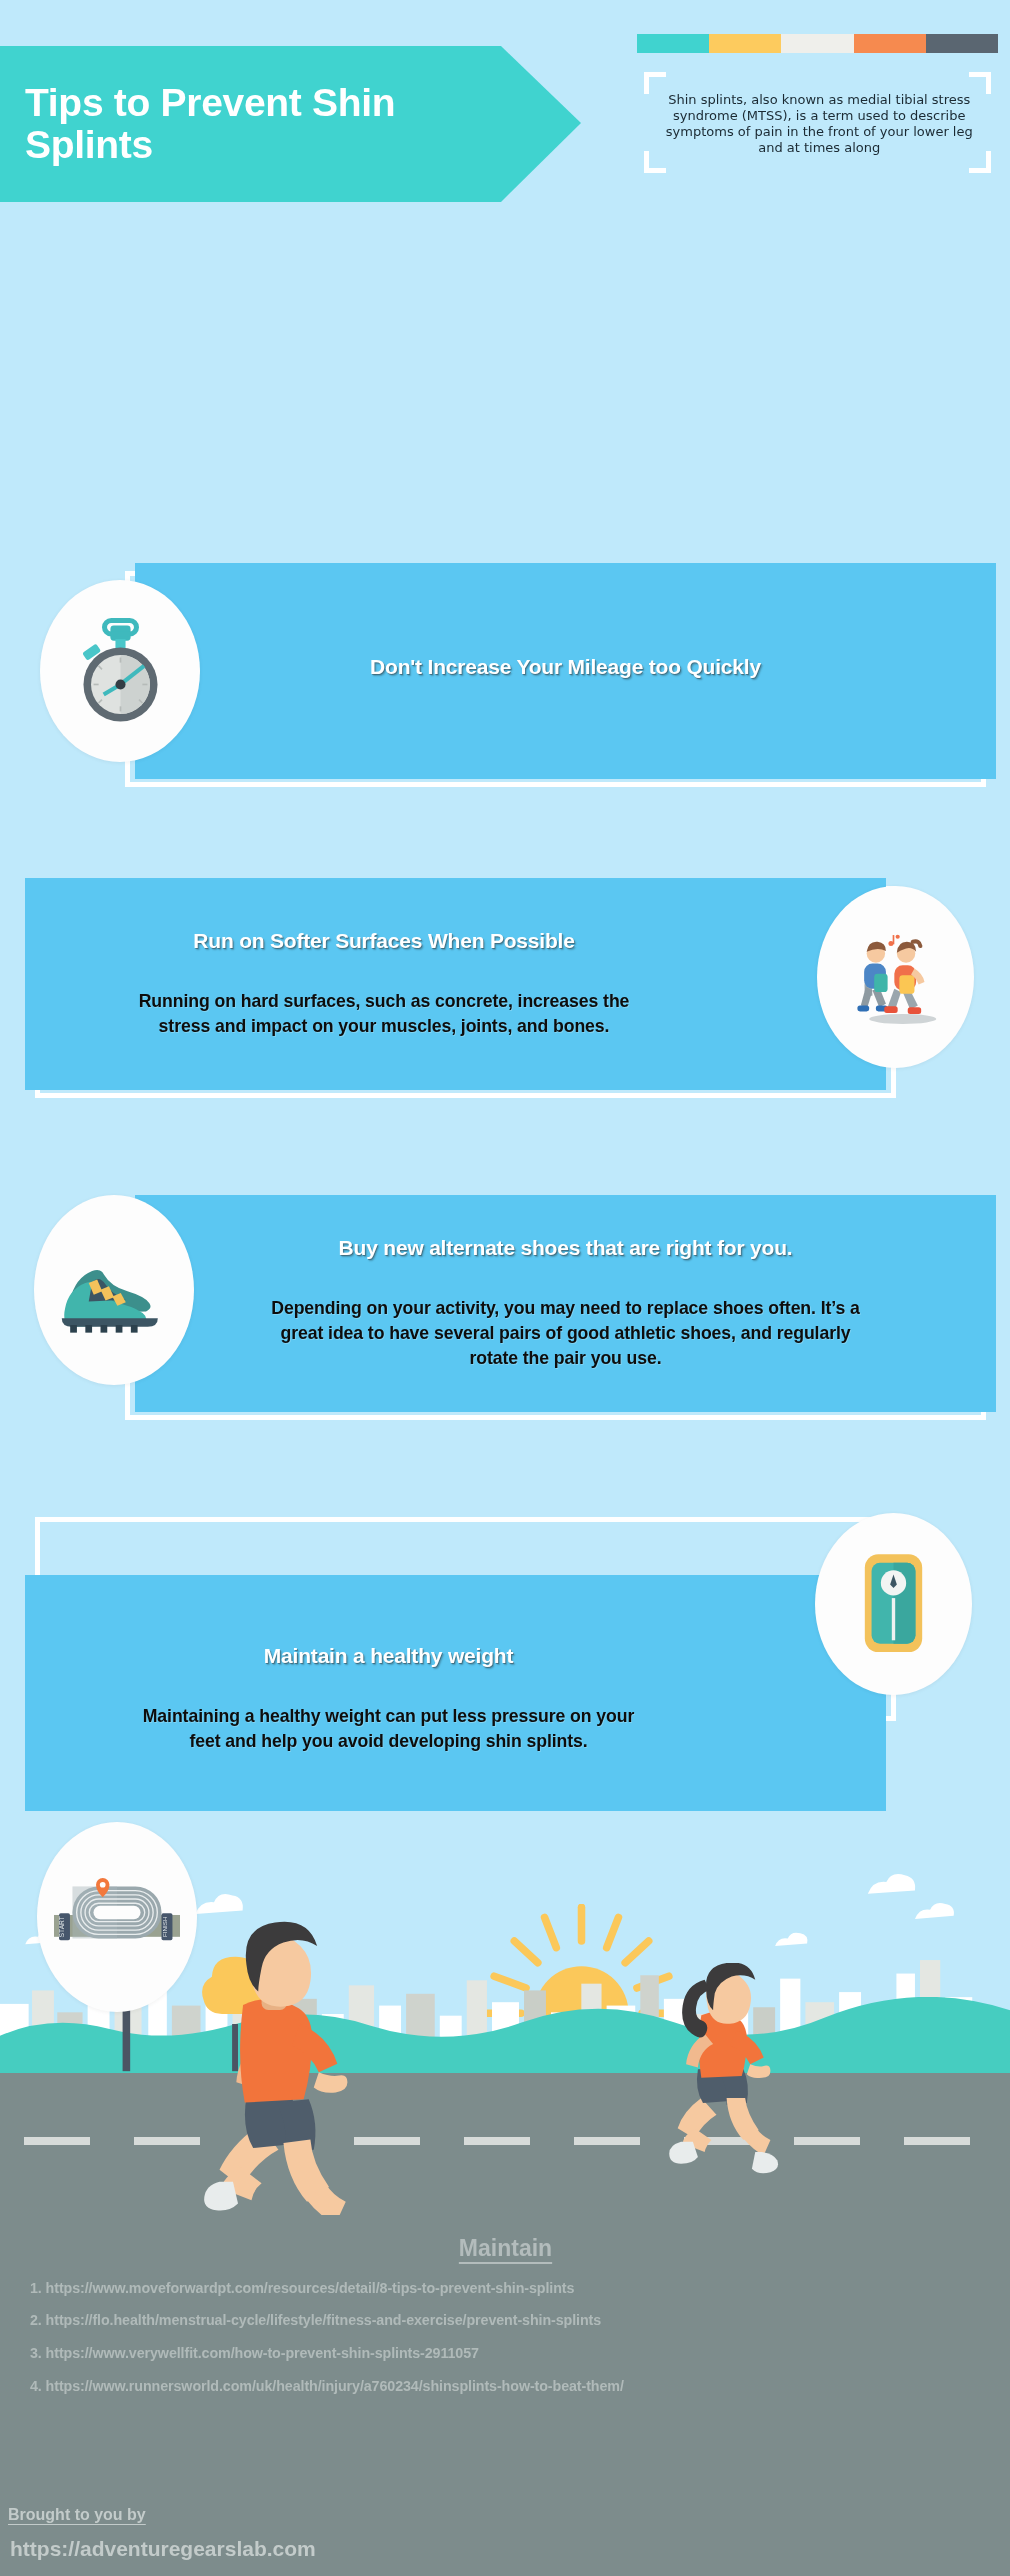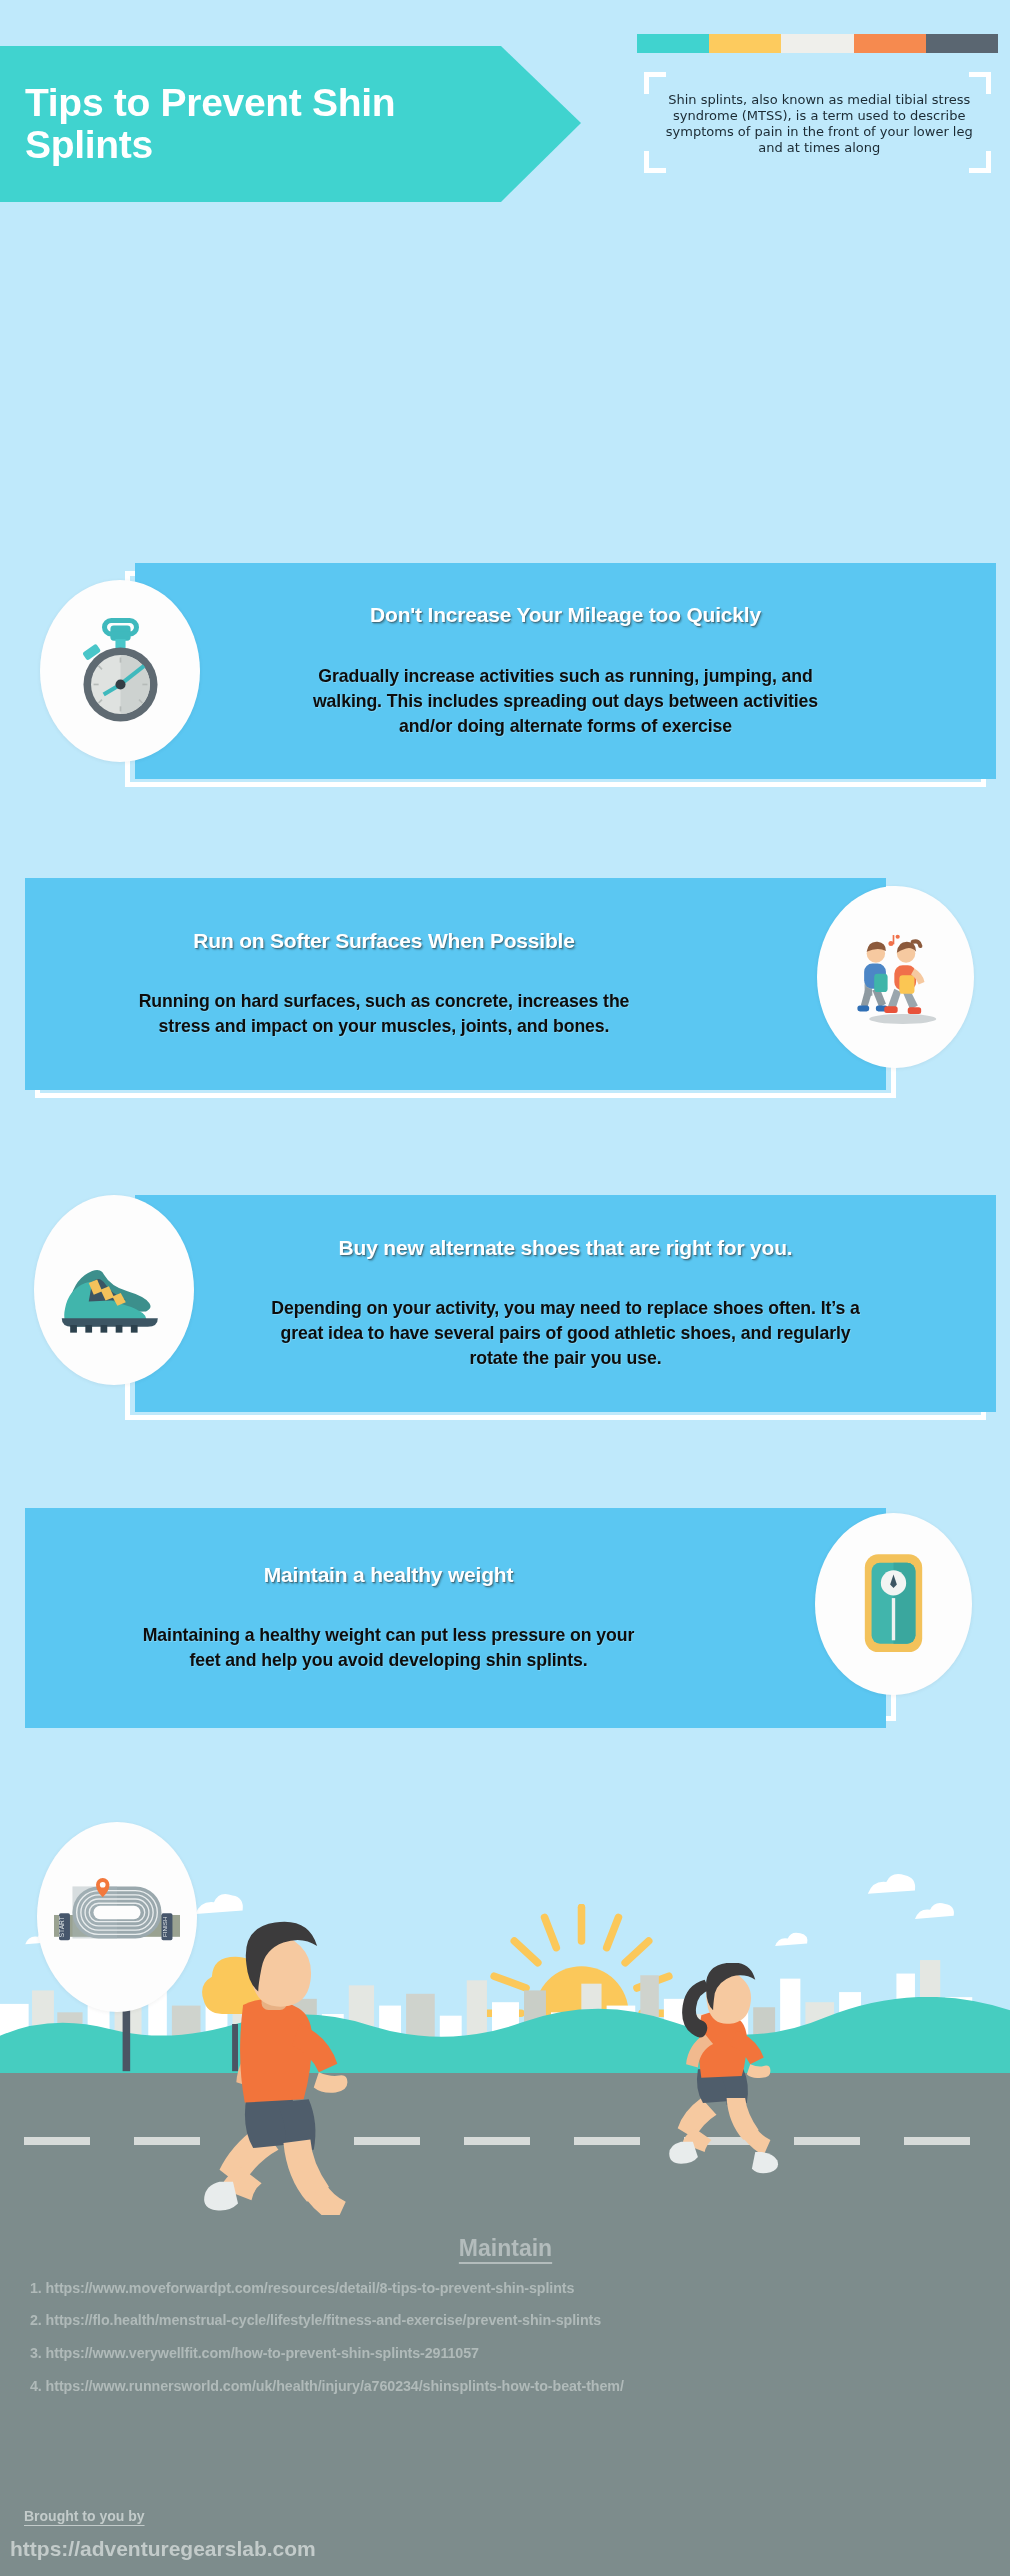--- a/index.html
+++ b/index.html
@@ -137,22 +137,22 @@
   .ref-list { margin-top: 18.5px; padding-left: 30px; }
   .ref-item {
     color: #b0bab9;
     font-size: 14.3px;
     font-weight: bold;
     line-height: 1.0;
     margin-bottom: 18.5px;
     letter-spacing: -0.1px;
   }
   .brought {
-    position: absolute; left: 24px; bottom: 52px;
-    color: #c3cbca; font-size: 14px; font-weight: bold;
+    position: absolute; left: 8px; bottom: 52px;
+    color: #c3cbca; font-size: 16px; font-weight: bold;
     text-decoration: underline; text-underline-offset: 4.2px;
   }
   .brought-url {
     position: absolute; left: 10px; bottom: 15px;
     color: #c3cbca; font-size: 21px; font-weight: bold;
   }
 </style>
 </head>
 <body>
 
@@ -180,21 +180,20 @@
       <div class="intro-text">Shin splints, also known as medial tibial stress syndrome (MTSS), is a term used to describe symptoms of pain in the front of your lower leg and at times along</div>
     </div>
   </div>
 
   <div class="cards">
 
     <div class="card-wrap">
       <div class="card-frame" style="left:125px; top:318px; width:861px; height:216px;"></div>
       <div class="card-body" style="left:135px; top:310px; width:861px; height:216px;">
         <div class="card-title">Don't Increase Your Mileage too Quickly</div>
-        <div class="card-desc" style="max-width:556px;">Gradually increase activities such as running, jumping, and walking. This includes spreading out days between activities and/or doing alternate forms of exercise</div>
       </div>
       <div class="icon-bubble" style="left:40px; top:327px; width:160px; height:182px;">
         <svg width="101" height="108" viewBox="0 0 120 128" aria-hidden="true">
           <rect x="48" y="10" width="24" height="18" rx="4" fill="#3fb9bd"></rect>
           <rect x="41" y="4" width="38" height="16" rx="8" fill="none" stroke="#3fb9bd" stroke-width="6"></rect>
           <rect x="54" y="26" width="12" height="14" fill="#49c6c9"></rect>
           <g transform="rotate(-35 26 42)">
             <rect x="16" y="36" width="20" height="11" rx="3" fill="#49c6c9"></rect>
           </g>
           <circle cx="60" cy="80" r="44" fill="#5f6a72"></circle>
@@ -288,21 +287,21 @@
             <rect x="54" y="96" width="8" height="9"></rect>
             <rect x="72" y="96" width="8" height="9"></rect>
             <rect x="90" y="96" width="8" height="9"></rect>
           </g>
         </svg>
       </div>
     </div>
 
     <div class="card-wrap">
       <div class="card-frame" style="left:35px; top:1264px; width:861px; height:204px;"></div>
-      <div class="card-body" style="left:25px; top:1255px; width:861px; height:220px; padding-right:168px;align-items:center;">
+      <div class="card-body" style="left:25px; top:1322px; width:861px; height:248px; padding-right:168px;align-items:center;">
         <div class="card-title">Maintain a healthy weight</div>
         <div class="card-desc" style="max-width:505px;">Maintaining a healthy weight can put less pressure on your feet and help you avoid developing shin splints.</div>
       </div>
       <div class="icon-bubble" style="left:815px; top:1260px; width:157px; height:182px;">
         <svg width="81" height="110" viewBox="0 0 96 130" aria-hidden="true">
           <rect x="14" y="6" width="68" height="116" rx="16" fill="#f3c25b"></rect>
           <rect x="22" y="16" width="52" height="96" rx="10" fill="#41b5ac"></rect>
           <path d="M48 16 h16 a10 10 0 0 1 10 10 v76 a10 10 0 0 1 -10 10 h-16z" fill="#3aa79e"></path>
           <circle cx="48" cy="40" r="15" fill="#f2f4f3"></circle>
           <path d="M48 30 l4 12 -4 4 -4 -4z" fill="#3c5563"></path>

